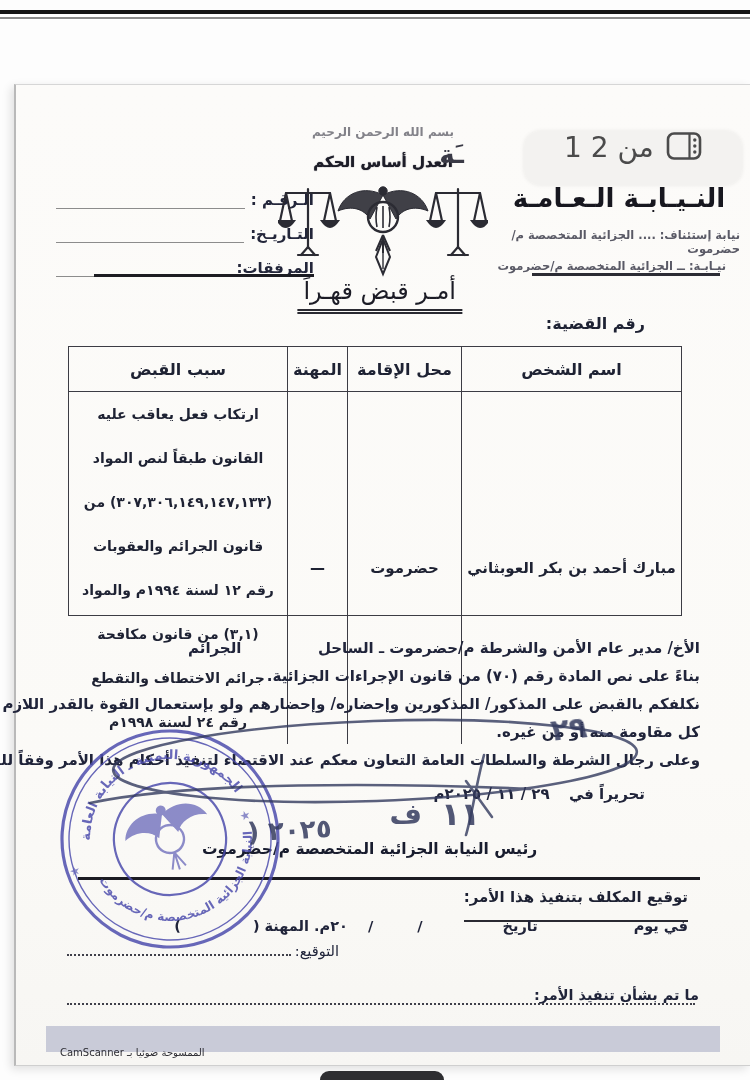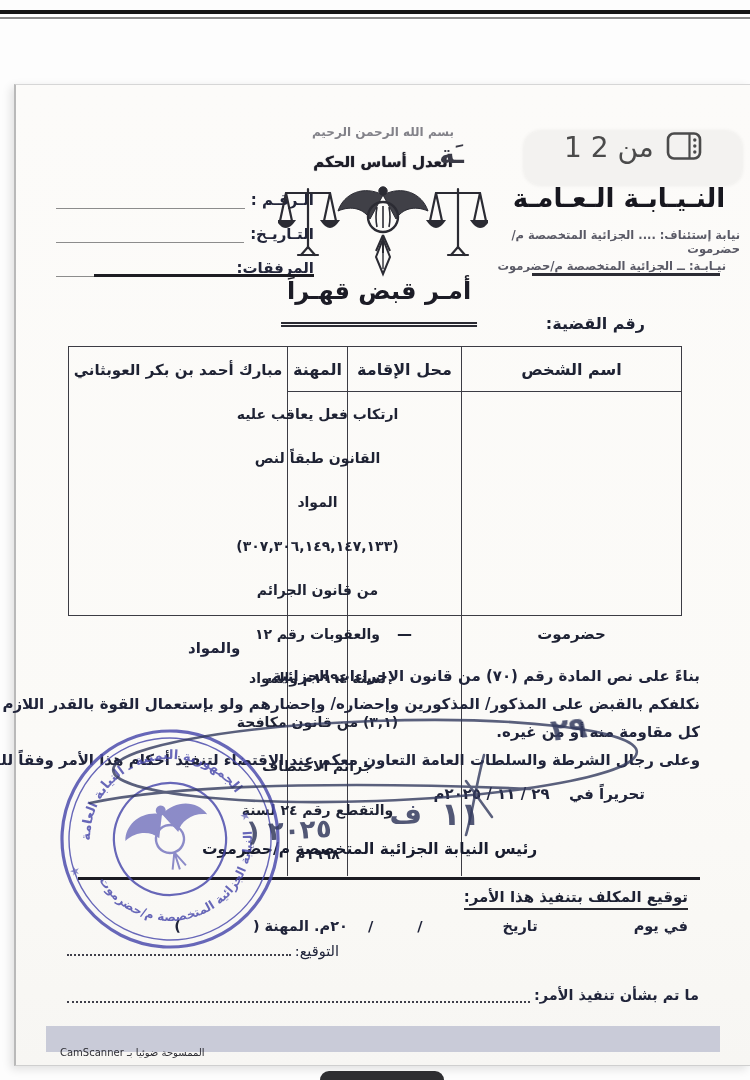--- a/index.html
+++ b/index.html
@@ -42,22 +42,22 @@
   .field-line { flex:1; border-bottom:1.2px solid #8c8c8c; height:14px; margin-right:6px; }
   .fields-underline { position:absolute; top:189px; left:78px; width:220px; height:3px; background:#1c1c22; }
 
   
   .bismillah { position:absolute; top:40px; left:50%; transform:translateX(-50%); white-space:nowrap;
                font-size:12px; color:#6e6e76; font-weight:700; opacity:.85; }
   .motto { position:absolute; top:68px; left:50%; transform:translateX(-50%); white-space:nowrap;
            font-size:15px; color:#1d1d28; font-weight:700; text-shadow:0 0 1px #1d1d28; }
   .emblem-svg { position:absolute; top:92px; left:50%; transform:translateX(-50%); }
   .order-title { position:absolute; top:192px; left:50%; transform:translateX(-52%); white-space:nowrap;
-                 font-size:24px; font-weight:700; color:#1c1c26;
-                 border-bottom:5px double #2a2a32; padding:0 6px 17px; }
+                 font-size:24px; font-weight:400; color:#1c1c26;
+                 border-bottom:5px double #2a2a32; padding:0 6px 4px; }
 
   .case-label { position:absolute; top:229px; right:105px; font-size:16px; font-weight:700; color:#1e2233; }
 
   
   .doc-table { position:absolute; top:261px; right:68px; width:614px; height:270px;
                display:grid; grid-template-columns:220px 114px 60px 1fr; grid-template-rows:45px 1fr;
                border:1.6px solid #3c3c44; direction:rtl; background:transparent; }
   .cell { border-right:0; border-left:1.4px solid #3c3c44; display:flex; align-items:center;
           justify-content:center; color:#1e2233; }
   .cell:nth-child(4n) { border-left:none; }
@@ -75,29 +75,29 @@
 
   
   .signer-name { position:absolute; top:727px; left:50%; transform:translateX(-52%); white-space:nowrap;
                  font-size:16.5px; font-weight:700; color:#181c2e; }
   .signer-title { position:absolute; top:755px; left:50%; transform:translateX(-54%); white-space:nowrap;
                  font-size:15.5px; font-weight:700; color:#181c2e; }
   .mid-rule { position:absolute; top:792px; right:50px; width:622px; height:3px; background:#1b1b22; }
 
   
   .exec-title { position:absolute; top:803px; right:62px; font-size:15px; font-weight:700; color:#1d2133;
-                border-bottom:2px solid #2a2a32; padding-bottom:2px; }
+                border-bottom:2px solid #2a2a32; padding-bottom:14px; }
   .day-row { position:absolute; top:833px; right:62px; left:51px; display:flex; direction:rtl;
              font-size:14.5px; font-weight:700; color:#20243a; align-items:baseline; }
   .dr-day { margin-left:96px; } .dr-date { margin-left:80px; } .dr-s1 { margin-left:44px; }
   .dr-s2 { margin-left:20px; } .dr-time { margin-left:72px; }
   .sig-row { position:absolute; top:858px; left:51px; width:272px; display:flex; direction:rtl;
              align-items:flex-start; font-size:14.5px; font-weight:400; color:#20243a; }
   .outcome-row { position:absolute; top:902px; right:51px; left:51px; display:flex; direction:rtl;
-             align-items:flex-end; font-size:14.5px; font-weight:700; color:#20243a; }
+             font-size:14.5px; font-weight:700; color:#20243a;flex-direction:column; }
   .executor-row { position:absolute; top:926px; right:185px; width:338px; display:flex; direction:rtl;
              align-items:flex-end; font-size:14.5px; font-weight:700; color:#262a45; z-index:3; }
   .dots { flex:1; border-bottom:2.2px dotted #3f3f4a; height:13px; margin-right:4px; }
 
   .gray-band { position:absolute; top:941px; right:30px; left:30px; height:26px; background:#c9cbd8; z-index:1; }
   .camscanner { position:absolute; top:962px; left:44px; direction:rtl; font-size:10px; color:#2d2d33;
                 font-weight:400; z-index:2; }
 
   
   .stamp { position:absolute; top:638px; right:auto; left:38px; width:232px; height:232px; z-index:4;
@@ -190,29 +190,31 @@
       </svg>
     </div>
     <div class="order-title">أمـر قبض قهـراً</div>
 
     <div class="case-label">رقم القضية:</div>
 
     <div class="doc-table">
       <div class="cell th">اسم الشخص</div>
       <div class="cell th">محل الإقامة</div>
       <div class="cell th">المهنة</div>
+      <div class="cell th">سبب القبض</div>
       <div class="cell td">مبارك أحمد بن بكر العوبثاني</div>
       <div class="cell td">حضرموت</div>
       <div class="cell td">—</div>
       <div class="cell td reason-cell">ارتكاب فعل يعاقب عليه القانون طبقاً لنص المواد (٣٠٧,٣٠٦,١٤٩,١٤٧,١٣٣) من قانون الجرائم والعقوبات رقم ١٢ لسنة ١٩٩٤م والمواد (٣,١) من قانون مكافحة جرائم الاختطاف والتقطع رقم ٢٤ لسنة ١٩٩٨م</div>
     </div>
 
     <div class="paras">
       <div class="p-line" style="top:6px;">
-        <span class="honorific">والمواد</span>
+        <span>الأخ/ مدير عام الأمن والشرطة م/حضرموت ـ الساحل</span>
+        <span class="honorific">الجرائم</span>
       </div>
       <div class="p-line" style="top:34px;">بناءً على نص المادة رقم (٧٠) من قانون الإجراءات الجزائية.</div>
       <div class="p-line" style="top:62px;">نكلفكم بالقبض على المذكور/ المذكورين وإحضاره/ وإحضارهم ولو بإستعمال القوة بالقدر اللازم للتغلب على</div>
       <div class="p-line" style="top:90px;">كل مقاومة منه أو من غيره.</div>
       <div class="p-line" style="top:118px;">وعلى رجال الشرطة والسلطات العامة التعاون معكم عند الاقتضاء لتنفيذ أحكام هذا الأمر وفقاً للقانون</div>
       <div class="p-line issued" style="top:152px; right:55px;">
         <span>تحريراً في</span>
         <span class="date">٢٩ / ١١ / ٢٠٢٥م</span>
       </div>
     </div>

